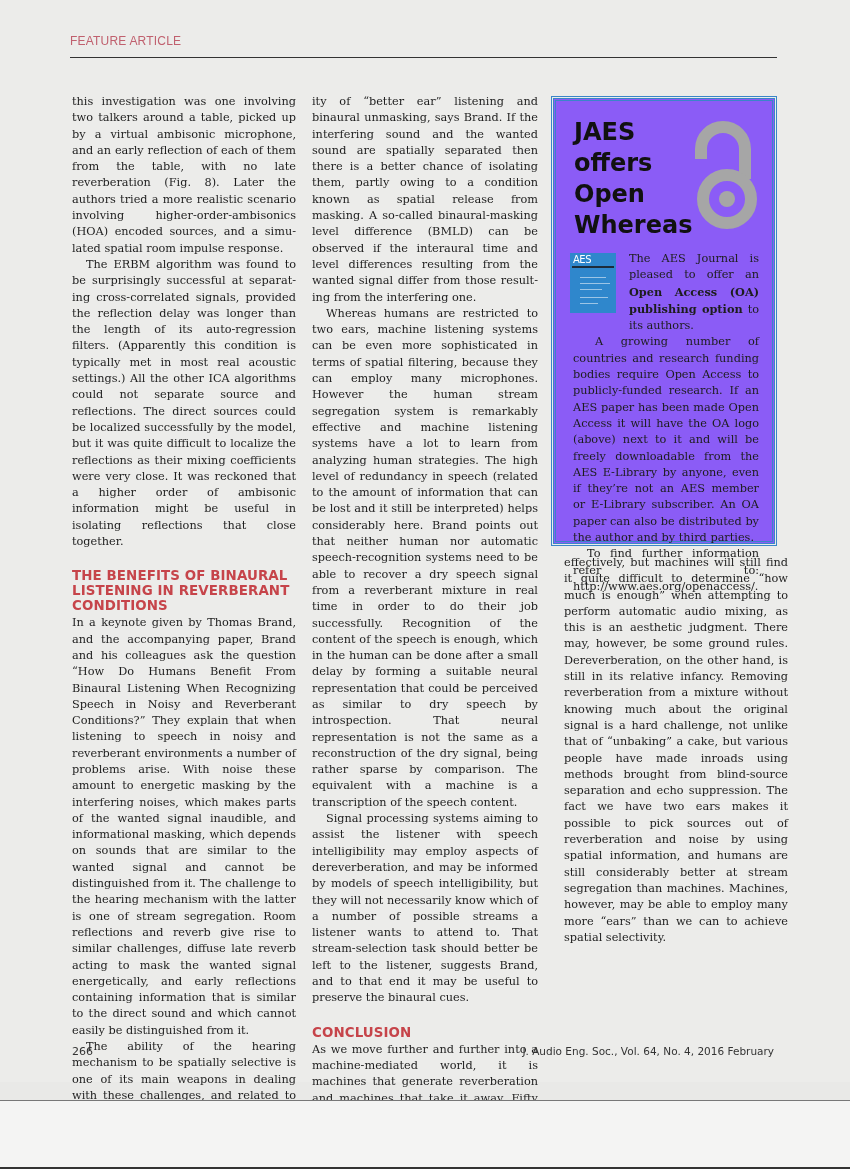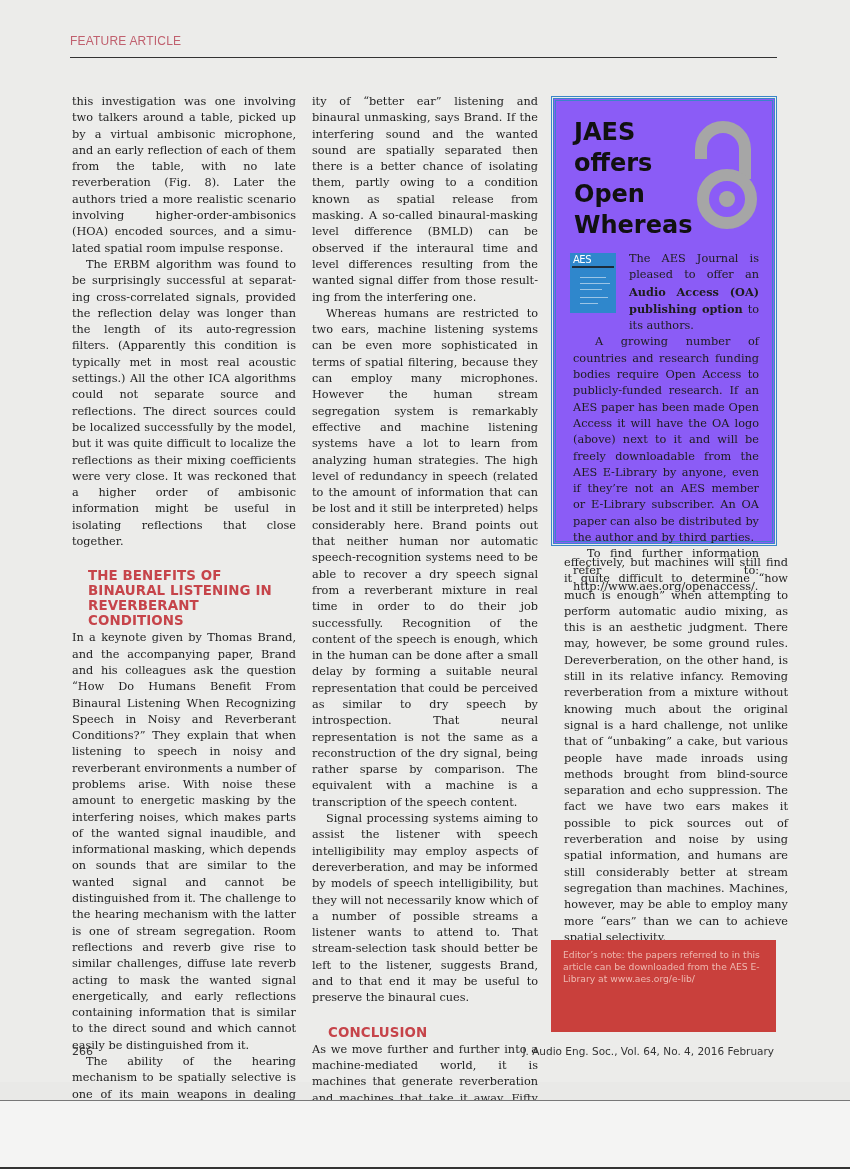--- a/index.html
+++ b/index.html
@@ -30,21 +30,21 @@
     font-size: 11.3px; line-height: 16.3px;
     text-align: justify;
     hyphens: manual;
   }
   .col p { margin: 0; text-indent: 14px; }
   .col p.first { text-indent: 0; }
   .col1 { left: 72px; width: 224px; }
   .col2 { left: 312px; width: 226px; }
   .col3 { left: 564px; width: 224px; top: 555px; }
   h2.section {
-    margin: 18px 0 2px 16px;
+    margin: 18px 0 2px 0;
     font-family: "DejaVu Sans", "Liberation Sans", sans-serif;
     font-weight: bold; font-size: 13.4px; line-height: 15px;
     color: #c6444a;
     text-align: left;
     letter-spacing: 0.1px;
   }
   
   .oa-box {
     position: absolute; left: 553px; top: 98px; width: 222px; height: 446px;
     border: 3px double #3a86c8;
@@ -146,33 +146,30 @@
     <div class="aes-cover">
       <span class="aes-label">AES</span>
       <div class="bar"></div>
       <div class="ln" style="top:24px;width:26px;"></div>
       <div class="ln" style="top:30px;width:30px;"></div>
       <div class="ln" style="top:36px;width:22px;"></div>
       <div class="ln" style="top:44px;width:28px;"></div>
       <div class="ln" style="top:50px;width:18px;"></div>
     </div>
     <div class="oa-text">
-      <p class="intro"><span>The AES Journal is pleased to offer an </span><b>Audio Access (OA) publishing option</b><span> to its authors.</span></p>
+      <p class="intro"><span>The AES Journal is pleased to offer an </span><b>Open Access (OA) publishing option</b><span> to its authors.</span></p>
       <p class="indent">A growing number of countries and research funding bodies require Open Access to pub­licly-funded research. If an AES paper has been made Open Access it will have the OA logo (above) next to it and will be freely downloadable from the AES E-Library by anyone, even if they’re not an AES member or E-Library subscriber. An OA paper can also be distributed by the author and by third parties.</p>
       <p class="indent2">To find further information refer to: http://www.aes.org/openaccess/.</p>
     </div>
   </div>
 
   <div class="col col3">
     <p class="first">effectively, but machines will still find it quite difficult to determine “how much is enough” when attempting to perform automatic audio mixing, as this is an aes­thetic judgment. There may, however, be some ground rules. Dereverberation, on the other hand, is still in its relative infancy. Removing reverberation from a mixture without knowing much about the original signal is a hard challenge, not unlike that of “unbaking” a cake, but various people have made inroads using methods brought from blind-source separation and echo suppression. The fact we have two ears makes it possible to pick sources out of reverberation and noise by using spatial information, and humans are still considerably better at stream segregation than machines. Machines, however, may be able to employ many more “ears” than we can to achieve spa­tial selectivity.</p>
   </div>
 
-  <div class="editor-note">
-    <span>Editor’s note: the papers referred to in this article can be downloaded from the AES E-Library at www.aes.org/e-lib/</span>
-  </div>
 
   <div class="folio">266</div>
   <div class="journal-ref">J. Audio Eng. Soc., Vol. 64, No. 4, 2016 February</div>
 </div>
 
 <div class="bottom-area">
   <div class="bar2"></div>
 </div>
 
 </body></html>

